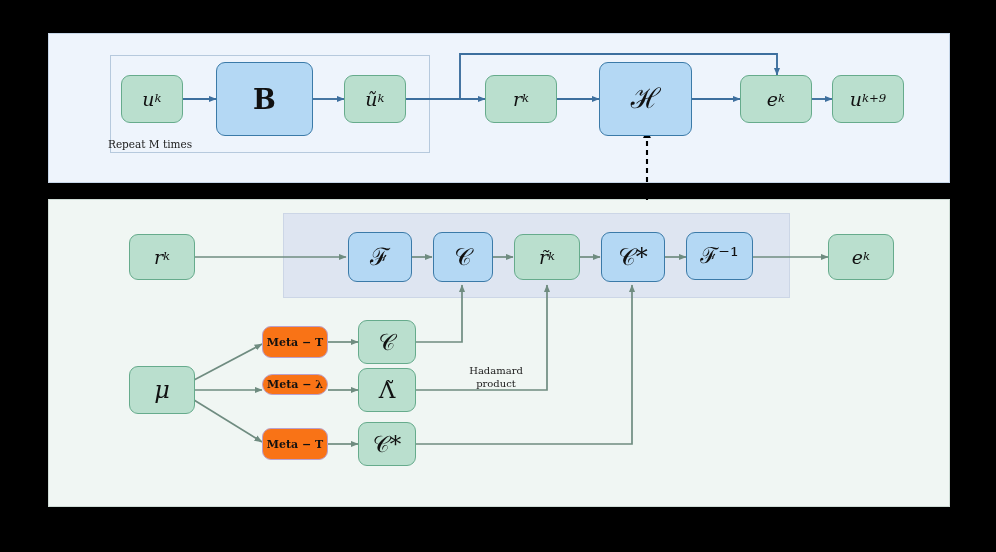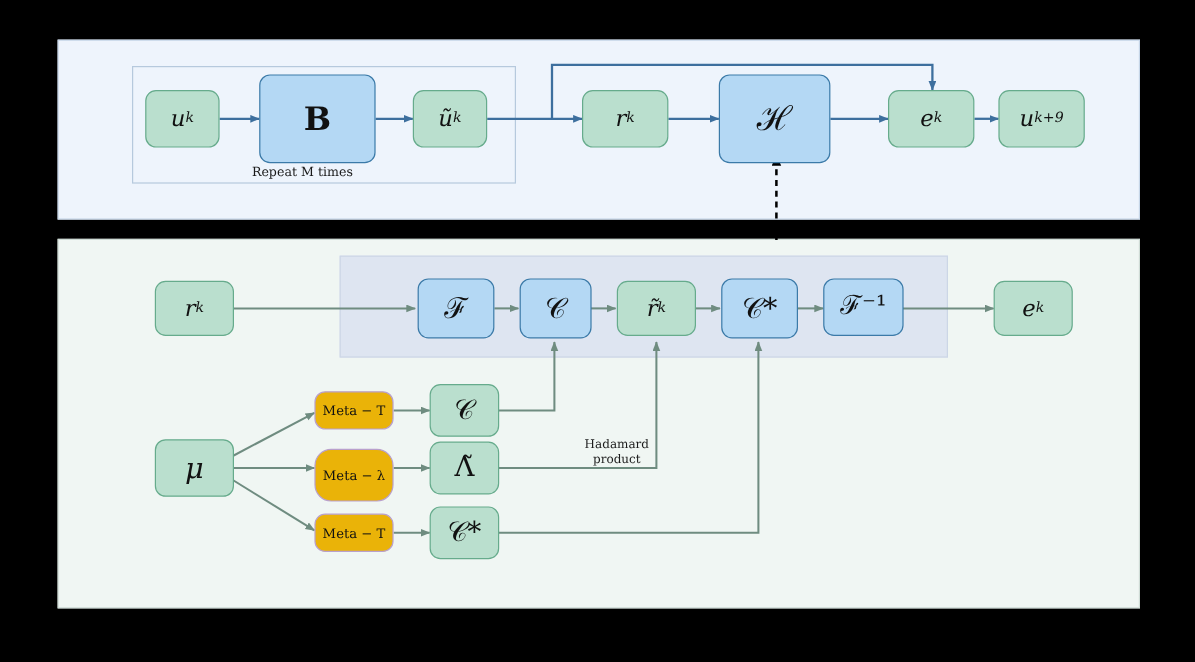--- a/index.html
+++ b/index.html
@@ -11,35 +11,35 @@
   
   .panel{position:absolute;box-sizing:border-box;}
   #panel-top{left:48px;top:33px;width:902px;height:150px;
              background:#eef4fc;border:1px solid #c6d6e8;}
   #panel-bottom{left:48px;top:199px;width:902px;height:308px;
                 background:#f0f6f3;border:1px solid #cfdcd6;}
 
   
   #repeat-group{position:absolute;left:110px;top:55px;width:320px;height:98px;
                 box-sizing:border-box;background:transparent;border:1px solid #b6c9dd;}
-  #repeat-label{position:absolute;left:92px;top:138px;width:320px;
-                text-align:center;font-size:10.5px;color:#1a1a1a;}
+  #repeat-label{position:absolute;left:108px;top:138px;width:320px;
+                font-size:10.5px;color:#1a1a1a;}
 
   
   #fourier-band{position:absolute;left:283px;top:213px;width:507px;height:85px;
                 box-sizing:border-box;background:#dee5f1;border:1px solid #ccd6e6;}
 
   
   .node{position:absolute;box-sizing:border-box;display:flex;
         align-items:center;justify-content:center;border-radius:9px;
         color:#111;line-height:1;text-align:center;}
   .green{background:#badfce;border:1.3px solid #5ea храм;}
   .green{background:#badfce;border:1.3px solid #66ab8c;}
   .blue{background:#b4d8f4;border:1.6px solid #3b7aa8;}
-  .lav{background:#eab308;border:1.3px solid #b9a0cc;}
+  .lav{background:#f97316;border:1.3px solid #b9a0cc;font-weight:bold;}
 
   .sub{font-size:0.62em;vertical-align:super;}
   .it{font-style:italic;}
 
   
   #wires{position:absolute;left:0;top:0;width:996px;height:552px;
          pointer-events:none;}
 </style>
 </head>
 <body>
@@ -166,36 +166,36 @@
       <span class="sub it">k</span>
   </div>
 
   <div class="node green" style="left:129px;top:366px;width:66px;height:48px;font-size:24px;">
     <span class="it">μ</span>
   </div>
 
   <div class="node lav" style="left:262px;top:326px;width:66px;height:32px;font-size:11px;">
     <span>Meta − T</span>
   </div>
-  <div class="node lav" style="left:262px;top:374px;width:66px;height:44px;font-size:11px;border-radius:14px;">
+  <div class="node lav" style="left:262px;top:374px;width:66px;height:21px;font-size:11px;border-radius:14px;">
     <span>Meta − λ</span>
   </div>
   <div class="node lav" style="left:262px;top:428px;width:66px;height:32px;font-size:11px;">
     <span>Meta − T</span>
   </div>
 
   <div class="node green" style="left:358px;top:320px;width:58px;height:44px;font-size:23px;">
     <span>𝒞</span>
   </div>
   <div class="node green" style="left:358px;top:368px;width:58px;height:44px;font-size:23px;">
     <span>Λ̃</span>
   </div>
   <div class="node green" style="left:358px;top:422px;width:58px;height:44px;font-size:23px;">
     <span>𝒞*</span>
   </div>
 
-  <div style="position:absolute;left:462px;top:365px;width:104px;text-align:center;
+  <div style="position:absolute;left:444px;top:365px;width:104px;text-align:center;
               font-size:10px;color:#1a1a1a;line-height:1.25;">
     <div>Hadamard</div>
     <div>product</div>
   </div>
 
 </div>
 
 </body></html>

